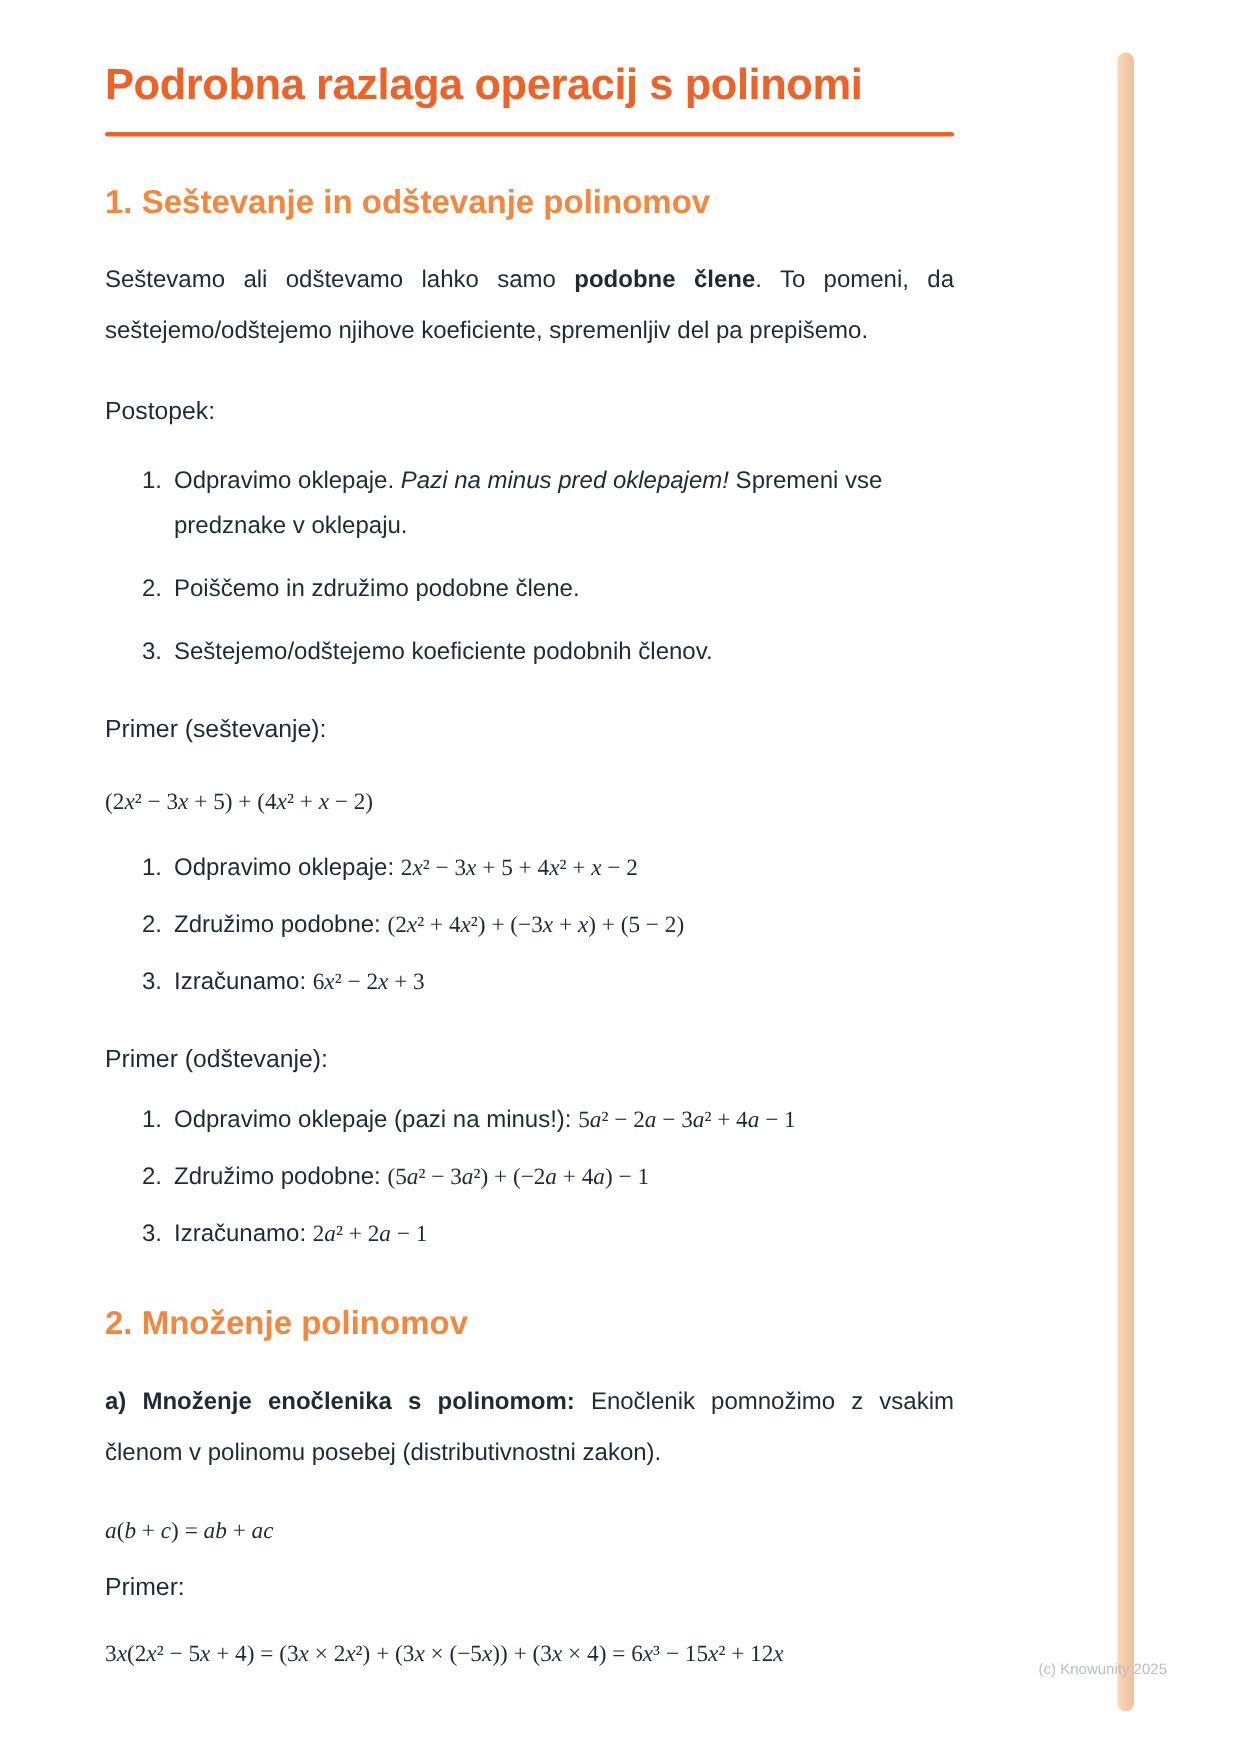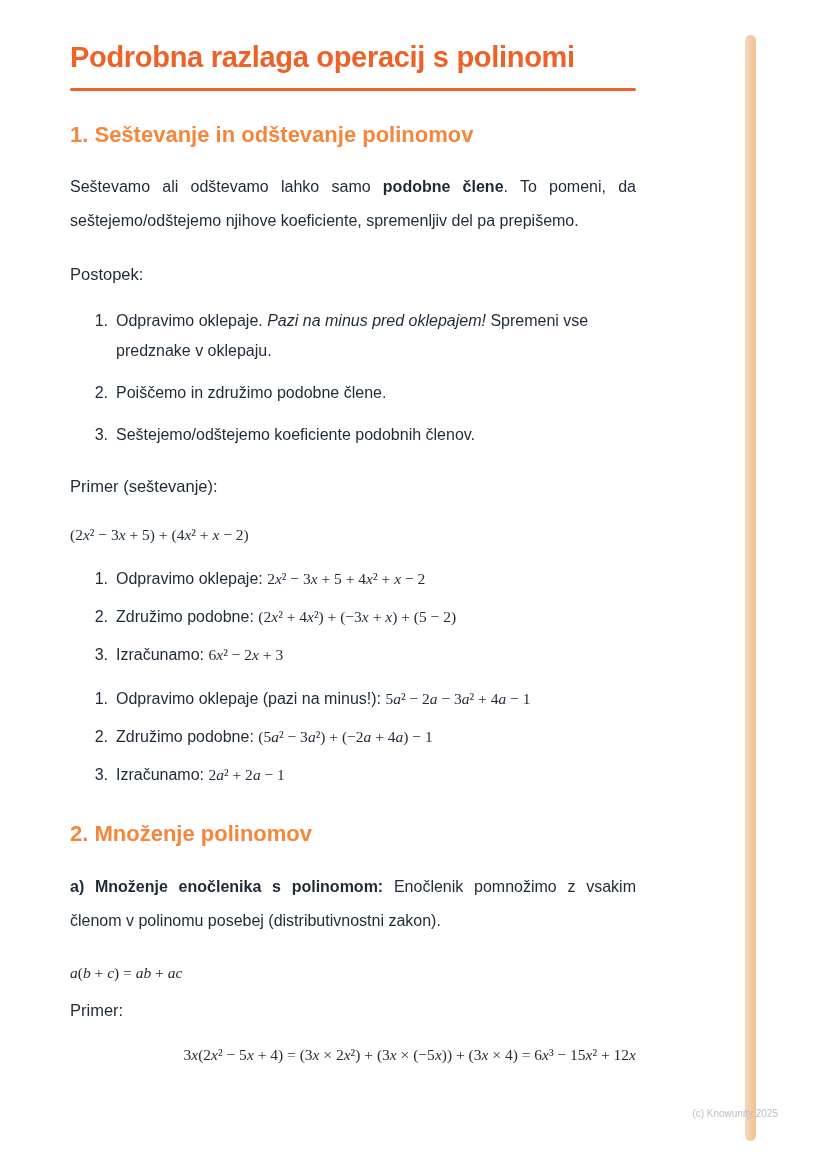--- a/index.html
+++ b/index.html
@@ -39,21 +39,21 @@
   .bold-label.tight{margin-top:10px;}
   .steps{margin-top:20px;padding-left:16px;padding-right:28px;}
   .step{display:flex;margin-bottom:12px;font-size:16px;line-height:30px;}
   .step-num{flex:none;width:22px;text-align:right;margin-right:8px;}
   .step-body{flex:1;}
   .math-steps{margin-top:14px;padding-right:0;}
   .math-steps .step{margin-bottom:8px;}
   [data-math]{font-family:Liberation Serif, serif;font-size:15.5px;}
   [data-math] var{font-style:italic;font-family:inherit;font-weight:400;}
   .math-line{margin:22px 0 0 0;line-height:30px;white-space:nowrap;}
-  .math-line.tight{margin-top:18px;text-align:right;}
+  .math-line.tight{margin-top:18px;}
   .formula-line{margin-top:20px;}
   .side-stripe{
     position:absolute;
     right:72px;top:35px;
     width:11px;height:1106px;
     border-radius:6px;
     background:linear-gradient(to right,var(--stripe-peach),var(--stripe-peach-dark));
     z-index:1;
   }
   .footer{
@@ -108,20 +108,21 @@
       <div class="step">
         <span class="step-num">2.</span>
         <span class="step-body"><span>Združimo podobne: </span><span data-math="true">(2<var>x</var>² + 4<var>x</var>²) + (−3<var>x</var> + <var>x</var>) + (5 − 2)</span></span>
       </div>
       <div class="step">
         <span class="step-num">3.</span>
         <span class="step-body"><span>Izračunamo: </span><span data-math="true">6<var>x</var>² − 2<var>x</var> + 3</span></span>
       </div>
     </div>
 
+    <p class="bold-label">Primer (odštevanje):</p>
 
     <div class="steps math-steps">
       <div class="step">
         <span class="step-num">1.</span>
         <span class="step-body"><span>Odpravimo oklepaje (pazi na minus!): </span><span data-math="true">5<var>a</var>² − 2<var>a</var> − 3<var>a</var>² + 4<var>a</var> − 1</span></span>
       </div>
       <div class="step">
         <span class="step-num">2.</span>
         <span class="step-body"><span>Združimo podobne: </span><span data-math="true">(5<var>a</var>² − 3<var>a</var>²) + (−2<var>a</var> + 4<var>a</var>) − 1</span></span>
       </div>

